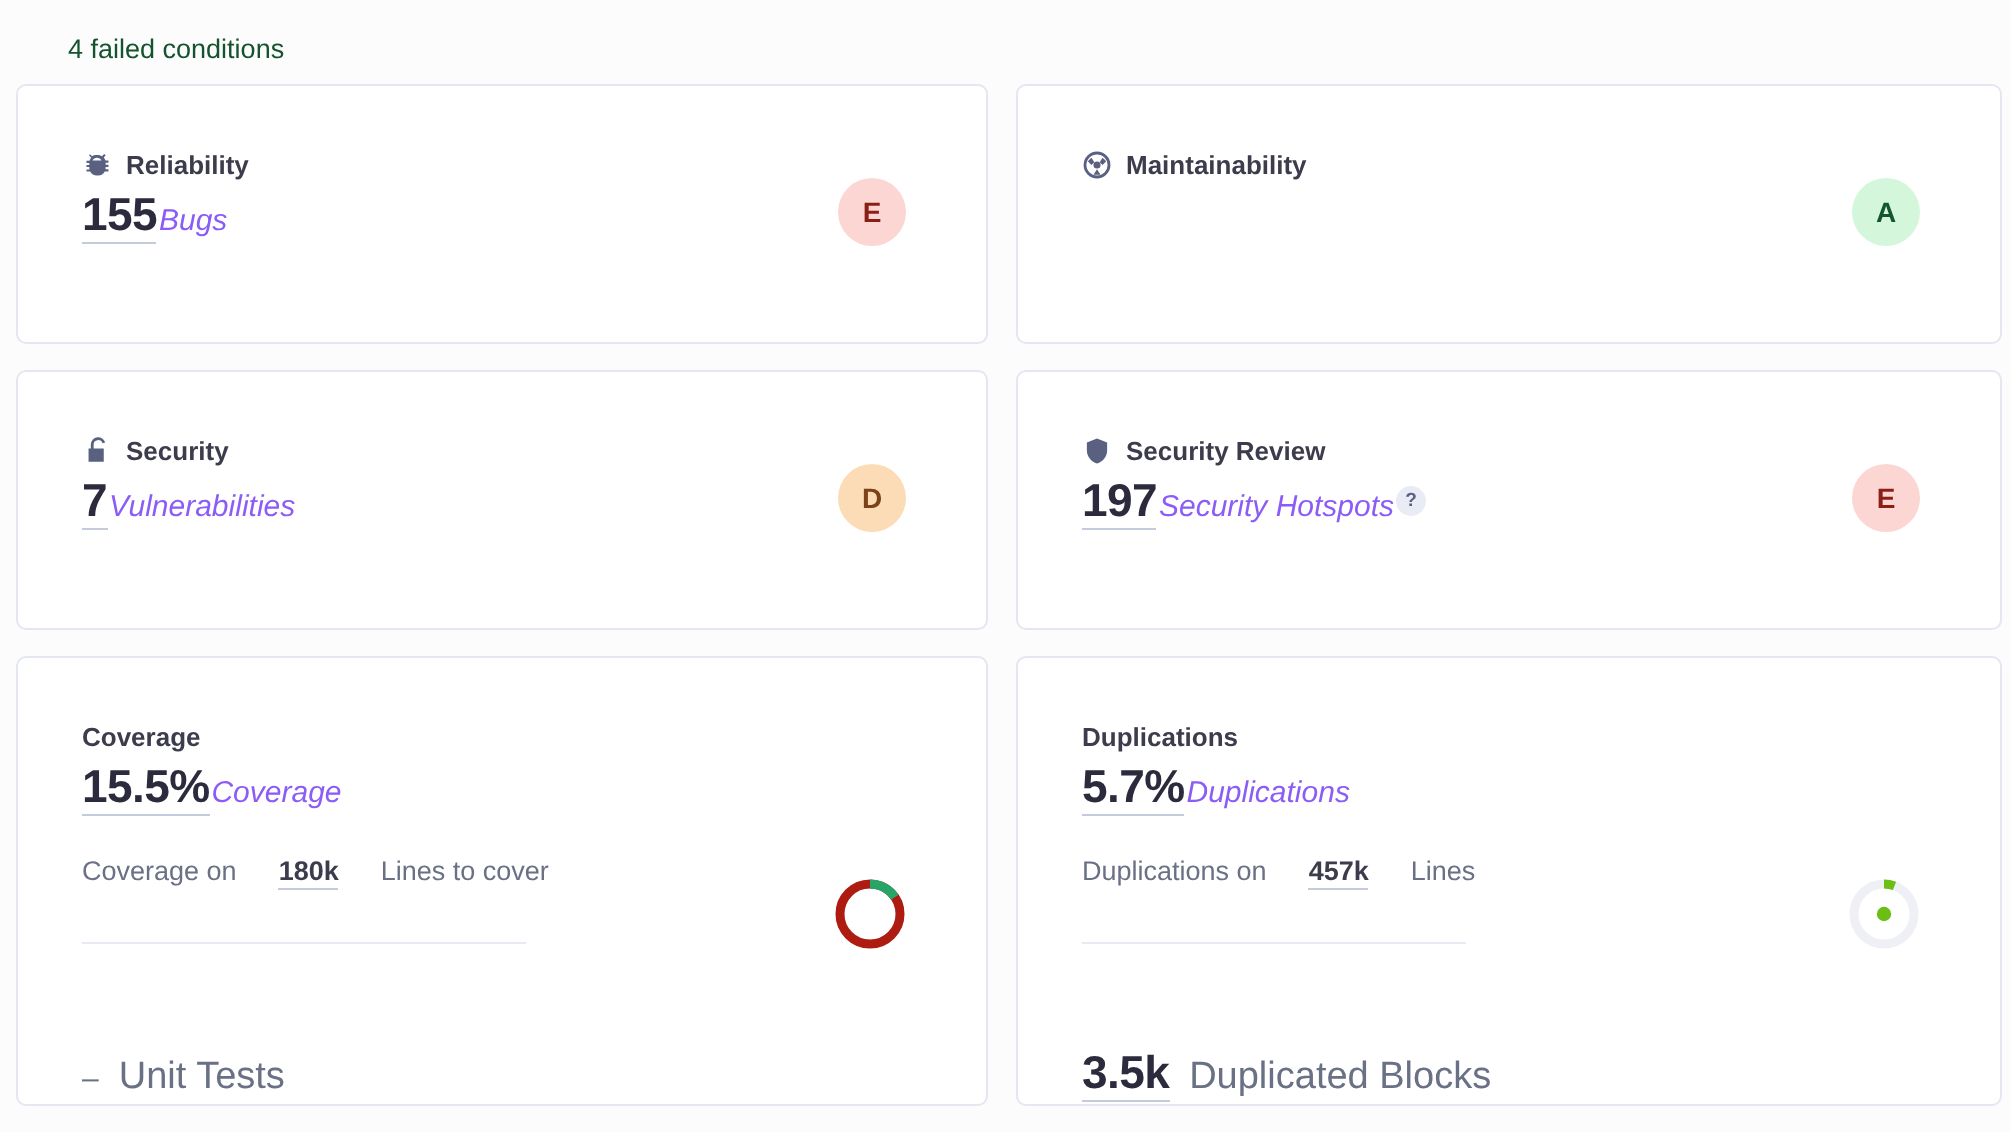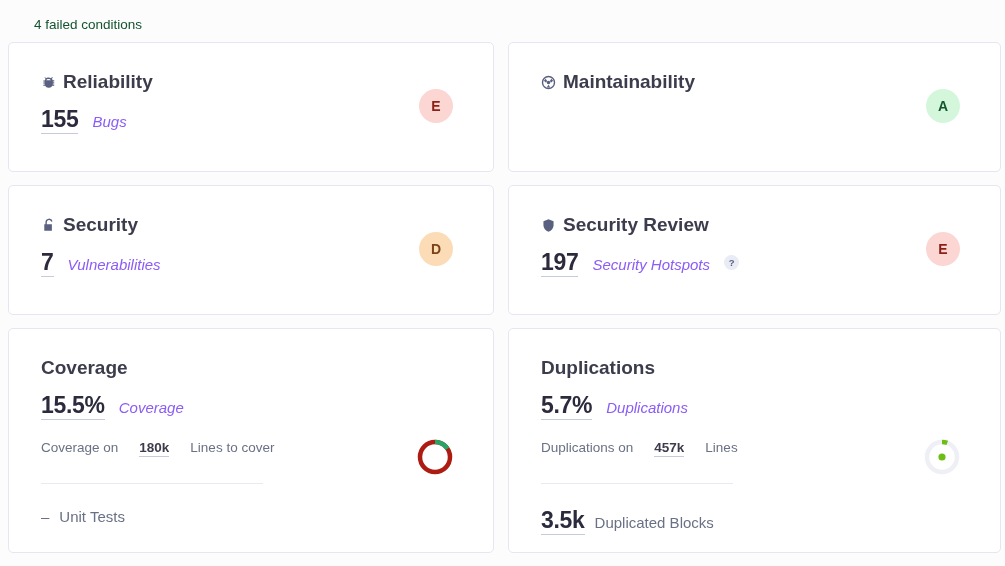--- a/index.html
+++ b/index.html
@@ -89,33 +89,33 @@
     position: relative;
     box-sizing: border-box;
     padding: 30px 0 0 32px;
   }
 
   
   .card-head {
     display: flex;
     align-items: center;
     gap: 7px;
-    font-size: 19px;
+    font-size: 13px;
     font-weight: bold;
     color: #3c3c4c;
     height: 18px;
   }
   .card-head .ico { display: flex; align-items: center; }
 
   
   .metric-row {
     display: flex;
     align-items: baseline;
-    gap: 14px;
-    margin-top: 16px;
+    gap: 1px;
+    margin-top: 4px;
   }
   .metric-value {
     font-size: 23px;
     font-weight: bold;
     color: #2b2b3d;
     letter-spacing: -0.3px;
     border-bottom: 1px solid #c6cadd;
     padding-bottom: 2px;
     line-height: 1.05;
     cursor: pointer;
@@ -188,22 +188,23 @@
     display: flex;
     align-items: baseline;
     gap: 10px;
     margin-top: 24px;
   }
   .dash {
     font-size: 15px;
     color: #6a7185;
   }
   .foot-label {
-    font-size: 15px;
+    font-size: 19px;
     color: #6a7185;
+    margin-top: 32px;
   }
 
   .donut {
     position: absolute;
     right: 38px;
     top: 108px;
   }
 </style>
 </head>
 <body>

